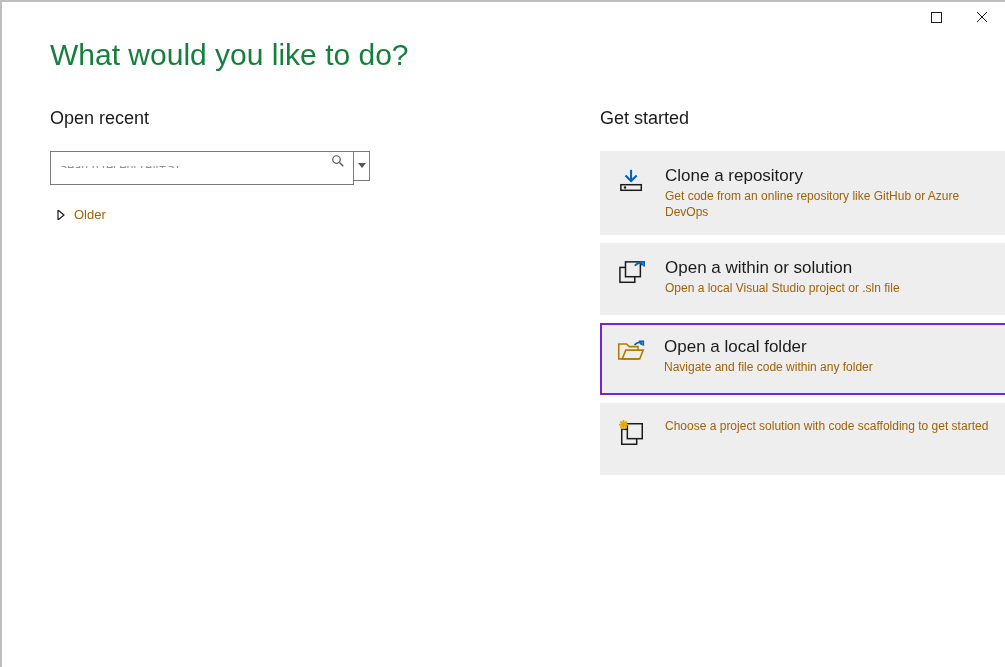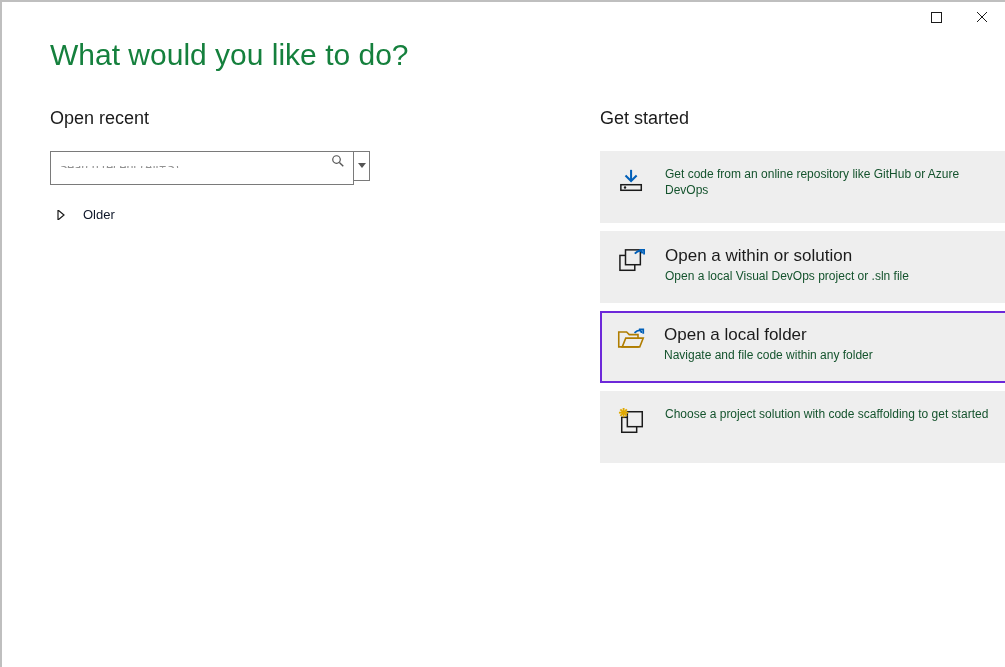--- a/index.html
+++ b/index.html
@@ -98,23 +98,23 @@
     align-items: center;
     justify-content: center;
     background: #fff;
   }
 
   
   .tree-item {
     margin-top: 26px;
     display: flex;
     align-items: center;
-    gap: 17px;
+    gap: 8px;
     font-size: 13px;
-    color: #0f172a;
+    color: #a16207;
     padding-left: 6px;
   }
   .chevron {
     display: inline-flex;
     align-items: center;
     justify-content: center;
     width: 10px;
     height: 10px;
   }
 
@@ -145,21 +145,21 @@
   }
   .card-body { flex: 1; }
   .card-title {
     font-size: 17px;
     font-weight: 400;
     color: #1b1b1b;
     margin: 0 0 2px 0;
   }
   .card-desc {
     font-size: 12px;
-    color: #14532d;
+    color: #a16207;
     line-height: 1.35;
     margin: 0;
   }
 </style>
 </head>
 <body>
 
 <div class="titlebar">
   <div class="win-btn">
     <svg width="11" height="11" viewBox="0 0 11 11">
@@ -217,36 +217,37 @@
         <div class="card">
           <div class="card-icon">
             <svg width="28" height="26" viewBox="0 0 30 28">
               <rect x="3" y="18" width="22" height="6" fill="none" stroke="#1b1b1b" stroke-width="1.6"></rect>
               <circle cx="7.5" cy="21" r="1.3" fill="#1b1b1b"></circle>
               <line x1="14" y1="2" x2="14" y2="14" stroke="#005fb8" stroke-width="2.2"></line>
               <polyline points="8,8 14,14 20,8" fill="none" stroke="#005fb8" stroke-width="2.2"></polyline>
             </svg>
           </div>
           <div class="card-body">
+            <p class="card-title">Clone a repository</p>
             <p class="card-desc">Get code from an online repository like GitHub or Azure DevOps</p>
           </div>
         </div>
 
         <div class="card">
           <div class="card-icon">
             <svg width="28" height="26" viewBox="0 0 30 28">
               <rect x="2" y="8" width="16" height="16" fill="none" stroke="#1b1b1b" stroke-width="1.6"></rect>
               <rect x="8" y="2" width="16" height="16" fill="#eeeeee" stroke="#1b1b1b" stroke-width="1.6"></rect>
               <path d="M18 6 C 22 2, 26 2, 26 6" fill="none" stroke="#005fb8" stroke-width="2"></path>
               <polyline points="23,2 28,2 28,7" fill="none" stroke="#005fb8" stroke-width="2"></polyline>
             </svg>
           </div>
           <div class="card-body">
             <p class="card-title">Open a within or solution</p>
-            <p class="card-desc">Open a local Visual DevOps project or .sln file</p>
+            <p class="card-desc">Open a local Visual Studio project or .sln file</p>
           </div>
         </div>
 
         <div class="card highlight">
           <div class="card-icon">
             <svg width="28" height="24" viewBox="0 0 32 26">
               <path d="M2 6 L2 22 L24 22 L24 8 L14 8 L11 5 L2 5 Z" fill="none" stroke="#b07d00" stroke-width="1.8"></path>
               <path d="M6 22 L10 12 L30 12 L26 22 Z" fill="#eeeeee" stroke="#b07d00" stroke-width="1.8"></path>
               <path d="M20 6 C 24 2, 28 2, 28 6" fill="none" stroke="#005fb8" stroke-width="2"></path>
               <polyline points="25,2 30,2 30,7" fill="none" stroke="#005fb8" stroke-width="2"></polyline>

